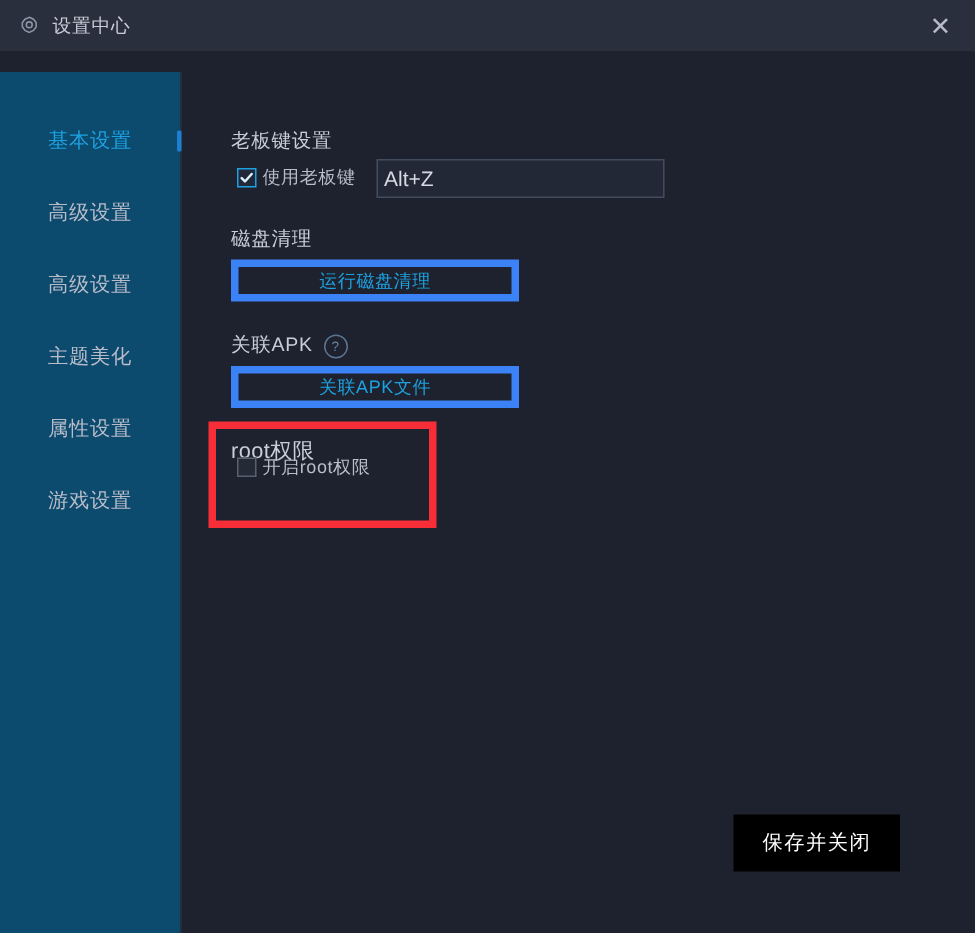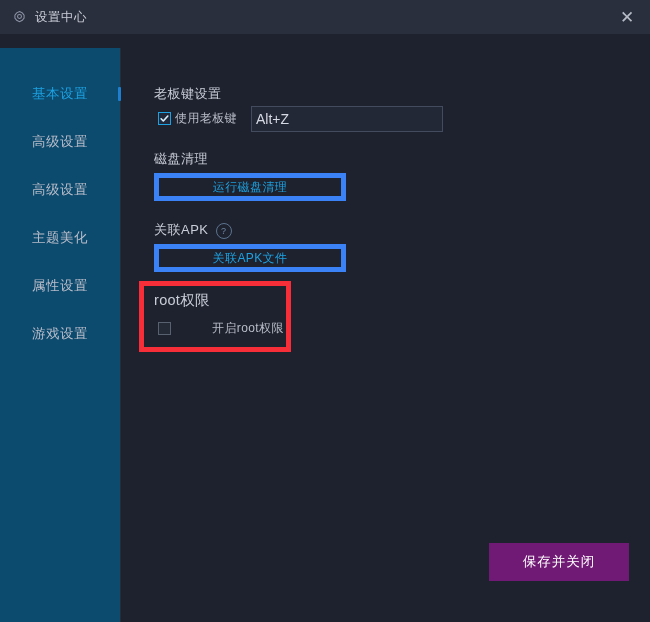--- a/index.html
+++ b/index.html
@@ -203,23 +203,23 @@
     font-size: 14.5px;
     color: #c9cdd8;
     letter-spacing: .3px;
     text-align: center;
   }
 
   .save-button {
     position: absolute;
     left: 368px;
     top: 509px;
-    width: 140px;
+    width: 111px;
     height: 38px;
-    background: #701a75;
+    background: #000000;
     border: none;
     color: #ffffff;
     font-size: 13.5px;
     letter-spacing: 1px;
     cursor: pointer;
     font-family: "Liberation Sans", sans-serif;
   }
 
   .abs { position: absolute; }
 </style>
@@ -286,21 +286,21 @@
       <span class="section-title">关联APK</span>
       <span class="help-icon">?</span>
     </div>
 
     <button class="abs ghost-button" style="left:33px; top:210px;">关联APK文件</button>
 
     <div class="highlight-box"></div>
 
     <div class="abs root-title" style="left:33px; top:257px;">root权限</div>
 
-    <div class="abs row-check" style="left:37px; top:286px;gap:37px;">
+    <div class="abs row-check" style="left:37px; top:269px;">
       <span class="checkbox">
         
       </span>
       <span class="check-label">开启root权限</span>
     </div>
 
     <button class="save-button">保存并关闭</button>
 
   </div>
 </div>

